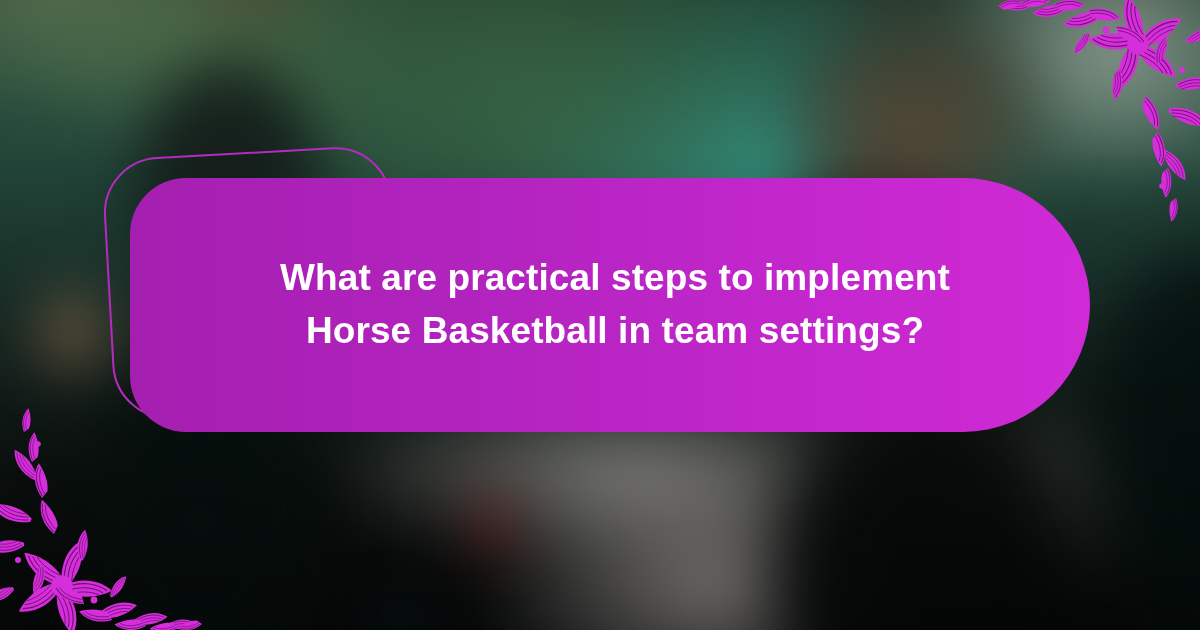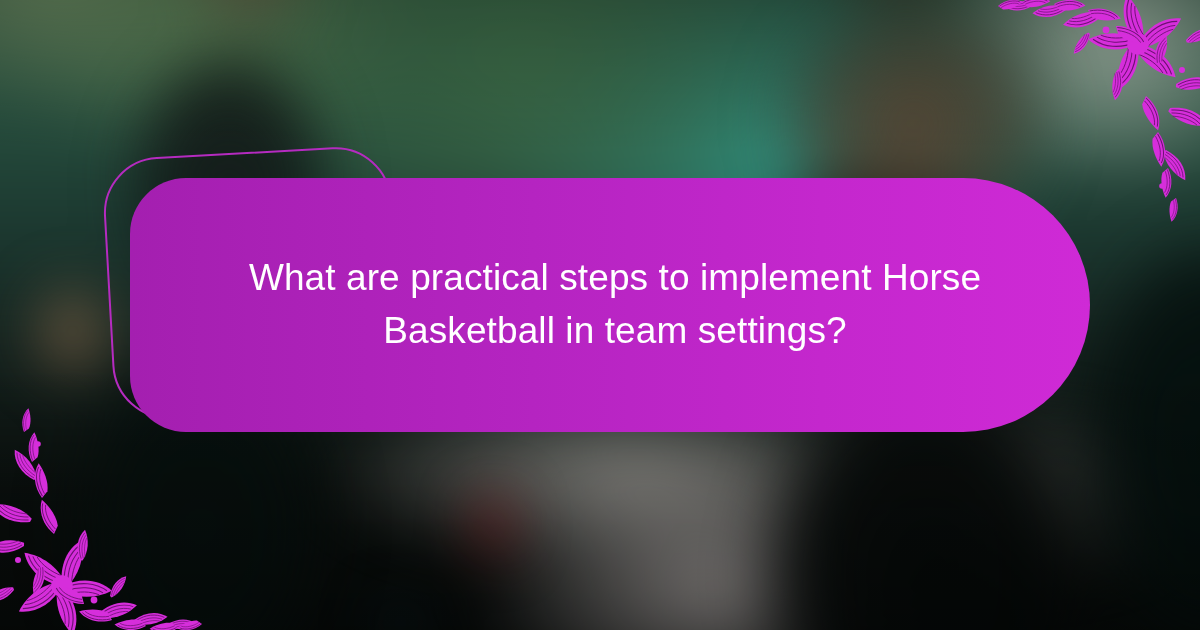--- a/index.html
+++ b/index.html
@@ -129,21 +129,21 @@
     justify-content: center;
     box-sizing: border-box;
     padding: 0 86px 0 96px;
   }
 
   .title-text {
     color: #ffffff;
     font-family: "Liberation Sans", sans-serif;
     font-size: 37px;
     line-height: 1.42;
-    font-weight: 400;
+    font-weight: 700;
     text-align: center;
     letter-spacing: 0.1px;
     max-width: 790px;
   }
 </style>
 </head>
 <body>
 
 <div id="stage">
 

